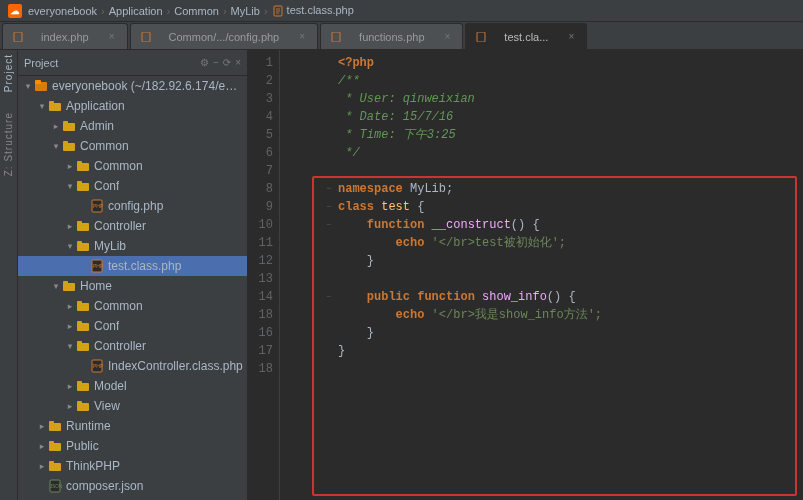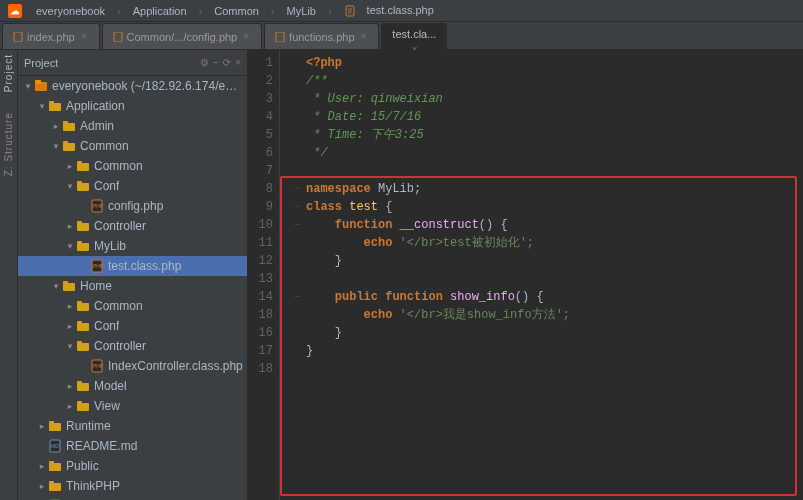--- a/index.html
+++ b/index.html
@@ -45,52 +45,50 @@
       align-items: center;
       gap: 4px;
       font-size: 11px;
       color: #a9b7c6;
     }
     .breadcrumb .sep {
       color: #666;
     }
     .breadcrumb span {
       cursor: pointer;
-      margin-left: 8px;
     }
 
     
     .tab-bar {
       background: #3c3f41;
       height: 28px;
       display: flex;
       align-items: flex-end;
       border-bottom: 1px solid #2b2b2b;
       flex-shrink: 0;
       padding-left: 2px;
     }
     .tab {
       height: 26px;
       padding: 0 10px;
       display: flex;
       align-items: center;
-      gap: 4px;
+      gap: 18px;
       font-size: 11px;
       color: #9a9a9a;
       background: #4c5052;
       border: 1px solid #2b2b2b;
       border-bottom: none;
       cursor: pointer;
       margin-right: 2px;
       border-radius: 3px 3px 0 0;
     }
     .tab.active {
       background: #2b2b2b;
       color: #bbbbbb;
-      flex-direction: column;
     }
     .tab .close-btn {
       font-size: 10px;
       color: #777;
       padding: 0 2px;
     }
 
     
     .main-area {
       display: flex;
@@ -212,20 +210,21 @@
       height: 18px;
       line-height: 18px;
       padding-right: 6px;
     }
 
     .code-content {
       flex: 1;
       padding: 4px 12px 4px 10px;
       overflow: auto;
       position: relative;
+      margin-left: 32px;
     }
 
     .code-line {
       height: 18px;
       line-height: 18px;
       white-space: pre;
       display: flex;
       align-items: center;
     }
 
@@ -501,29 +500,20 @@
     <span class="node-label">View</span>
   </div>
         <div class="tree-node">
     <div class="indent" style="width:18px"></div>
     <div class="arrow">▸</div>
     <svg width="14" height="14" viewBox="0 0 14 14" style="flex-shrink:0;margin-right:4px;">
             <rect x="1" y="4" width="12" height="8" rx="1" fill="#d4a017"></rect>
             <rect x="1" y="2" width="5" height="3" rx="1" fill="#d4a017"></rect>
           </svg>
     <span class="node-label">Runtime</span>
-  </div>
-        <div class="tree-node">
-    <div class="indent" style="width:18px"></div>
-    <div class="arrow"></div>
-    <svg width="14" height="14" viewBox="0 0 14 14" style="flex-shrink:0;margin-right:4px;">
-            <rect x="2" y="1" width="10" height="12" rx="1" fill="#2b2b2b" stroke="#6897bb" stroke-width="1"></rect>
-            <text x="3" y="9" font-size="5" fill="#6897bb">MD</text>
-          </svg>
-    <span class="node-label">README.md</span>
   </div>
         <div class="tree-node">
     <div class="indent" style="width:18px"></div>
     <div class="arrow">▸</div>
     <svg width="14" height="14" viewBox="0 0 14 14" style="flex-shrink:0;margin-right:4px;">
             <rect x="1" y="4" width="12" height="8" rx="1" fill="#d4a017"></rect>
             <rect x="1" y="2" width="5" height="3" rx="1" fill="#d4a017"></rect>
           </svg>
     <span class="node-label">Public</span>
   </div>

